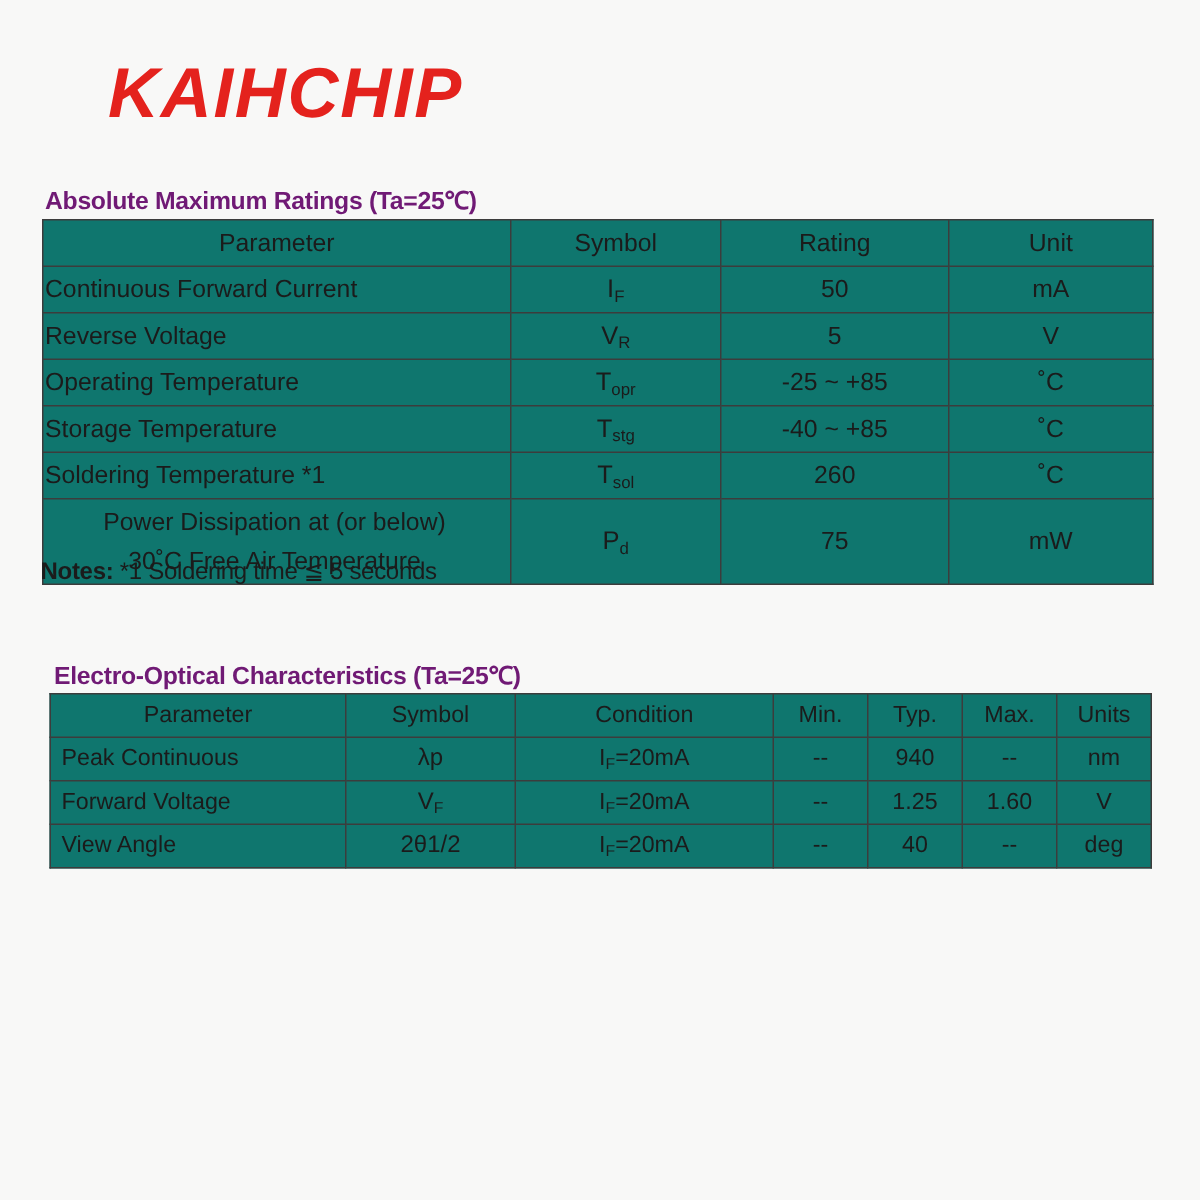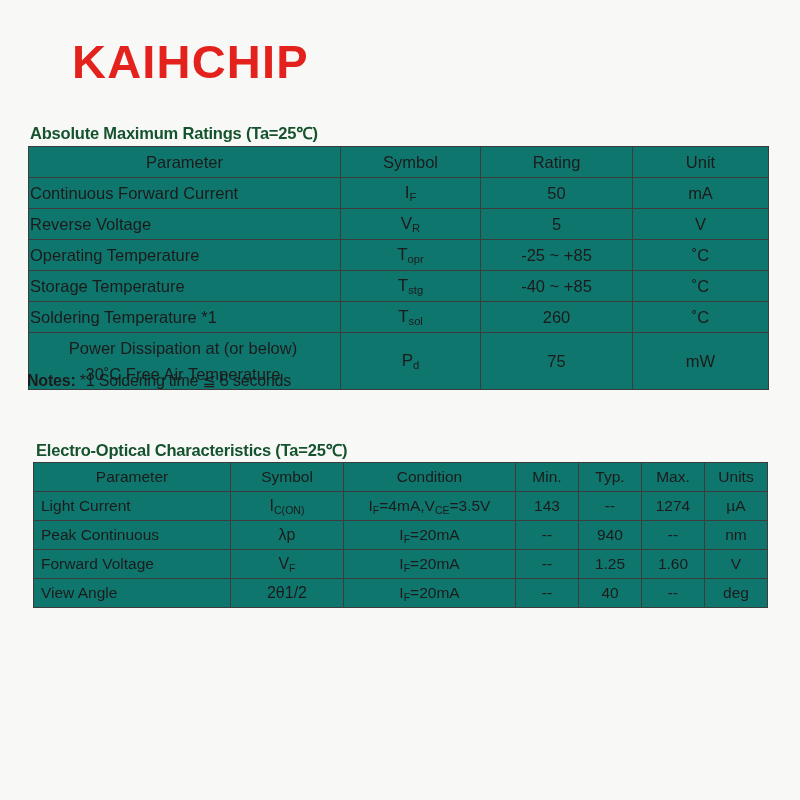--- a/index.html
+++ b/index.html
@@ -20,39 +20,40 @@
     background: #f8f8f7;
     box-sizing: border-box;
   }
   
   #logo-area {
     position: absolute;
     left: 0;
     top: 34px;
     width: 652px;
     height: 56px;
+    font-style: italic;
   }
   #logo-text {
     position: absolute;
     left: 72px;
     top: 0;
     font-family: "Liberation Sans", sans-serif;
     font-size: 47px;
     font-weight: bold;
     color: #e4221d;
     letter-spacing: 1.2px;
     line-height: 56px;
     white-space: nowrap;
   }
   
   .section-title {
     position: absolute;
     font-size: 16.5px;
     font-weight: bold;
-    color: #14532d;
+    color: #701a75;
     white-space: nowrap;
     letter-spacing: -0.2px;
   }
   #title-amr { left: 30px; top: 121px; }
   #title-eoc { left: 36px; top: 438px; }
 
   
   #notes-line {
     position: absolute;
     left: 27px;
@@ -218,29 +219,20 @@
       <tr>
         <td>Parameter</td>
         <td>Symbol</td>
         <td>Condition</td>
         <td>Min.</td>
         <td>Typ.</td>
         <td>Max.</td>
         <td>Units</td>
       </tr>
 
-      <tr>
-        <td class="param">Light Current</td>
-        <td><span class="sym">I</span><sub>C(ON)</sub></td>
-        <td><span>I</span><sub>F</sub><span>=4mA,V</span><sub>CE</sub><span>=3.5V</span></td>
-        <td>143</td>
-        <td>--</td>
-        <td>1274</td>
-        <td>µA</td>
-      </tr>
 
       <tr>
         <td class="param">Peak Continuous</td>
         <td><span class="sym">λp</span><sub></sub></td>
         <td><span>I</span><sub>F</sub><span>=20mA</span><sub></sub><span></span></td>
         <td>--</td>
         <td>940</td>
         <td>--</td>
         <td>nm</td>
       </tr>

